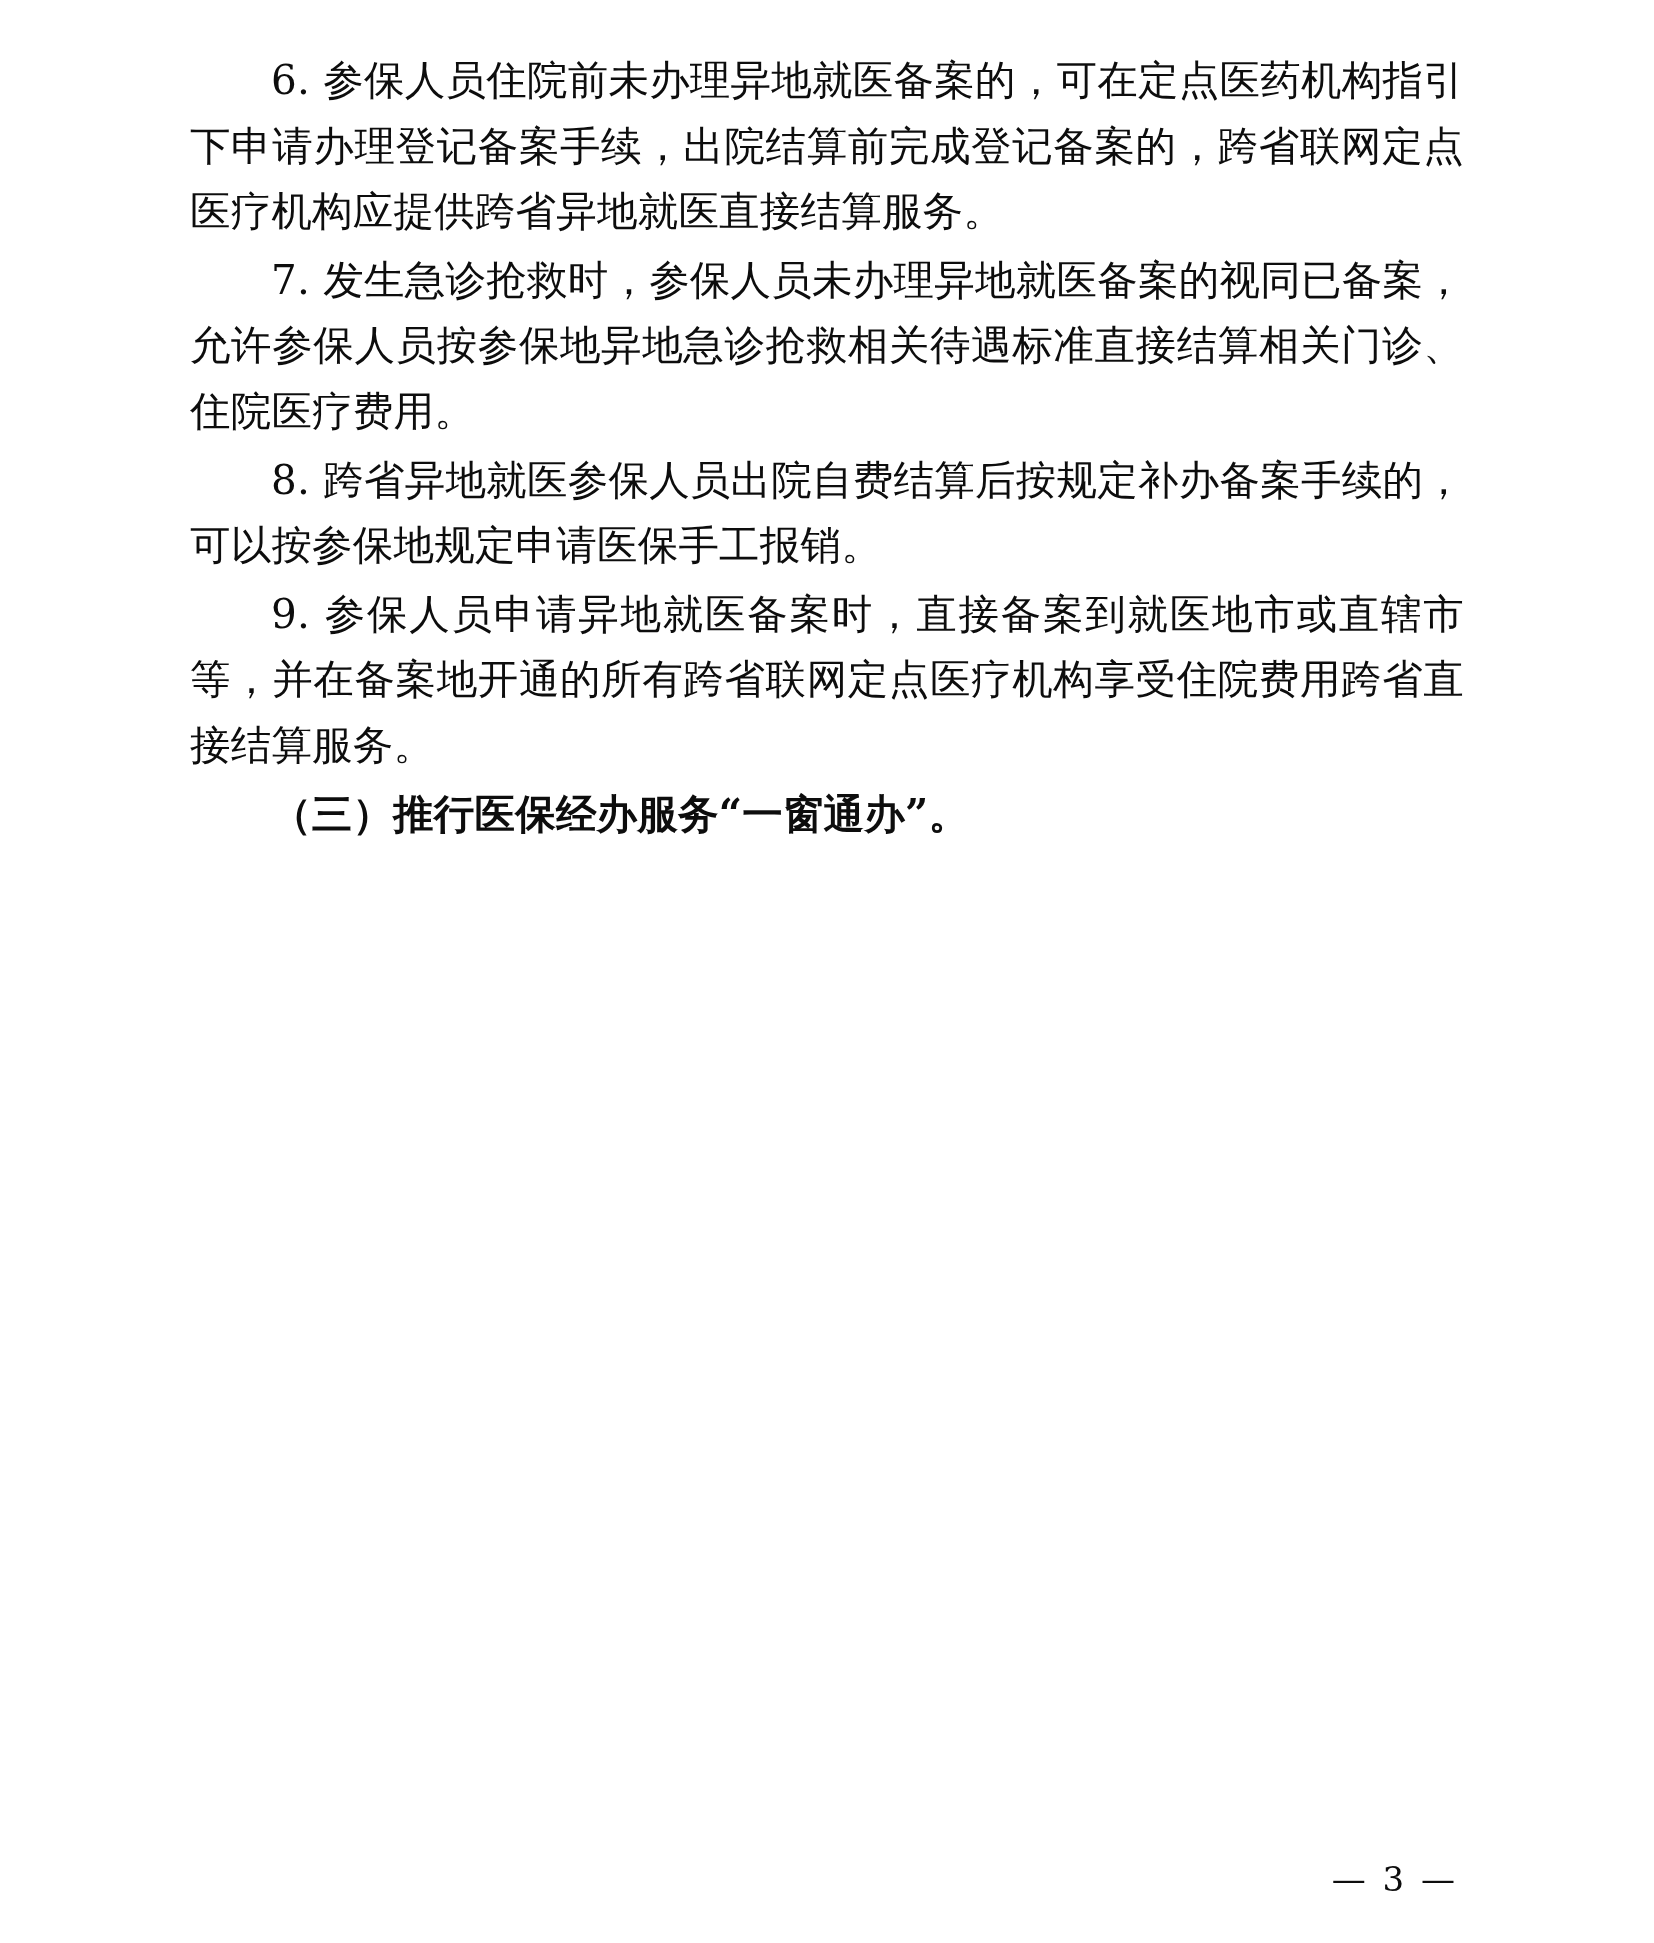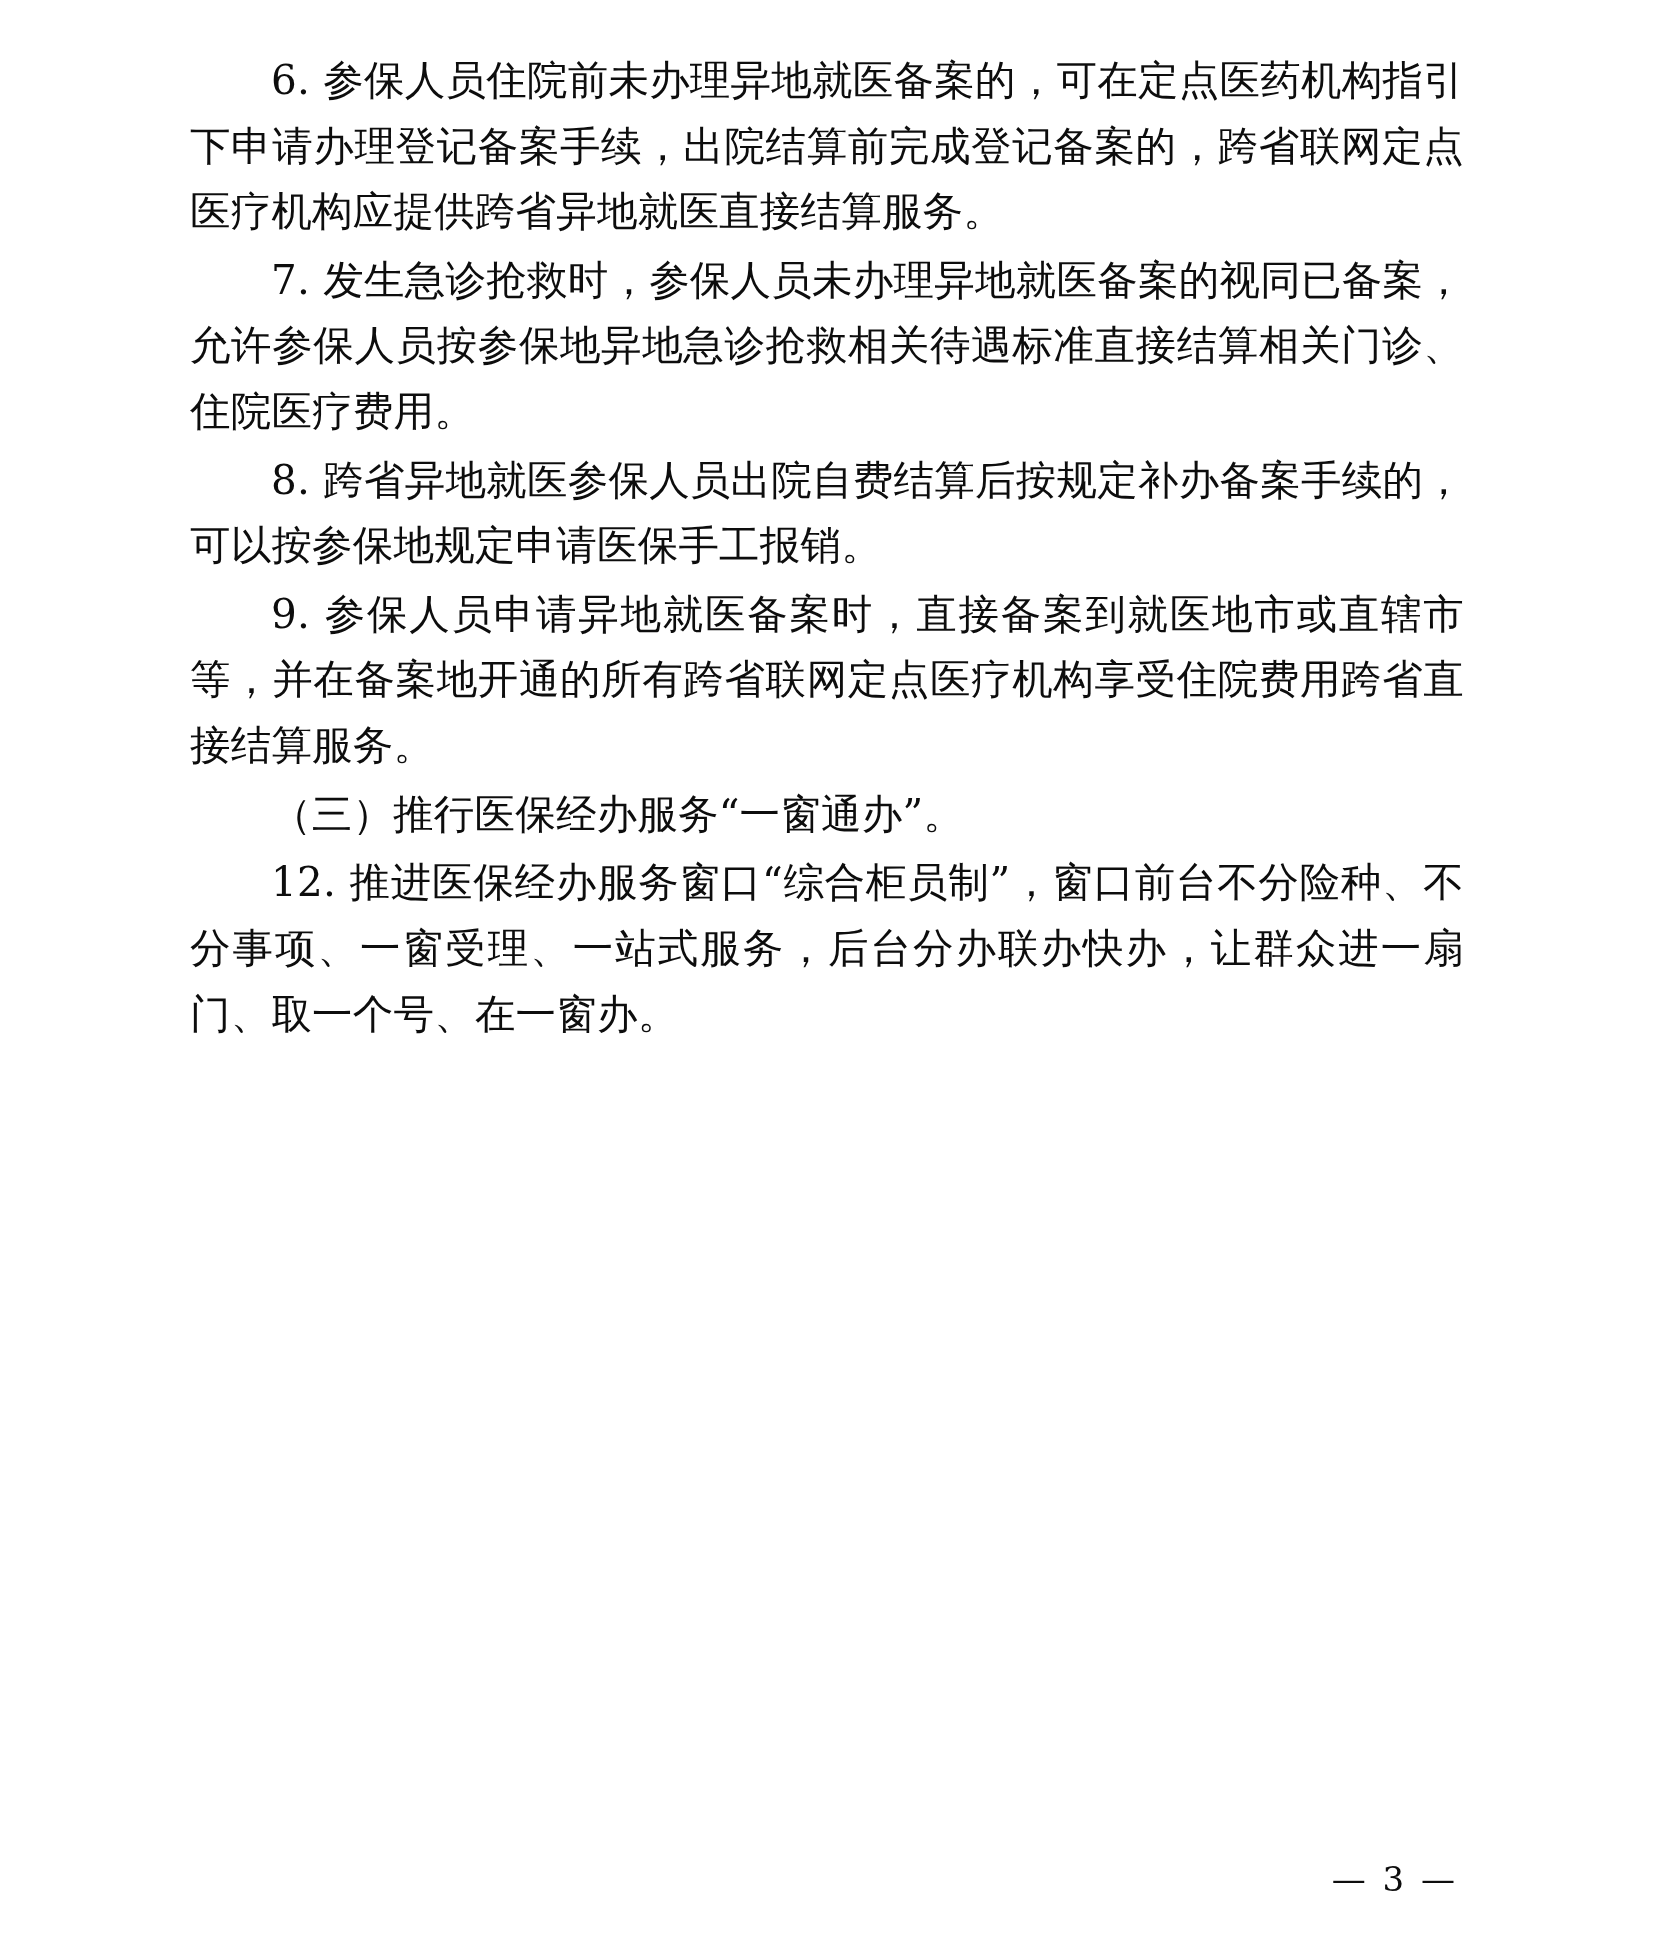--- a/index.html
+++ b/index.html
@@ -35,21 +35,21 @@
   .para {
     margin: 0 0 0 0;
     text-indent: 2em;
     text-align: justify;
     text-justify: inter-ideograph;
   }
   .para + .para {
     margin-top: 3px;
   }
   .para.bold {
-    font-weight: normal;
+    font-weight: bold;
   }
   .footer {
     position: absolute;
     right: 196px;
     bottom: 44px;
     font-size: 34px;
     letter-spacing: 3px;
     color: #0d0d0d;
     font-family: "DejaVu Serif", "Liberation Serif", serif;
   }
@@ -58,18 +58,17 @@
 <body>
 
 <div class="page">
   <div class="body-text">
 
     <p class="para">6. 参保人员住院前未办理异地就医备案的，可在定点医药机构指引下申请办理登记备案手续，出院结算前完成登记备案的，跨省联网定点医疗机构应提供跨省异地就医直接结算服务。</p>
     <p class="para">7. 发生急诊抢救时，参保人员未办理异地就医备案的视同已备案，允许参保人员按参保地异地急诊抢救相关待遇标准直接结算相关门诊、住院医疗费用。</p>
     <p class="para">8. 跨省异地就医参保人员出院自费结算后按规定补办备案手续的，可以按参保地规定申请医保手工报销。</p>
     <p class="para">9. 参保人员申请异地就医备案时，直接备案到就医地市或直辖市等，并在备案地开通的所有跨省联网定点医疗机构享受住院费用跨省直接结算服务。</p>
     <p class="para bold">（三）推行医保经办服务“一窗通办”。</p>
-    <p class="para">12. 推进医保经办服务窗口“综合柜员制”，窗口前台不分险种、不分事项、一窗受理、一站式服务，后台分办联办快办，让群众进一扇门、取一个号、在一窗办。</p>
 
   </div>
 
   <div class="footer">— 3 —</div>
 </div>
 
 </body></html>

